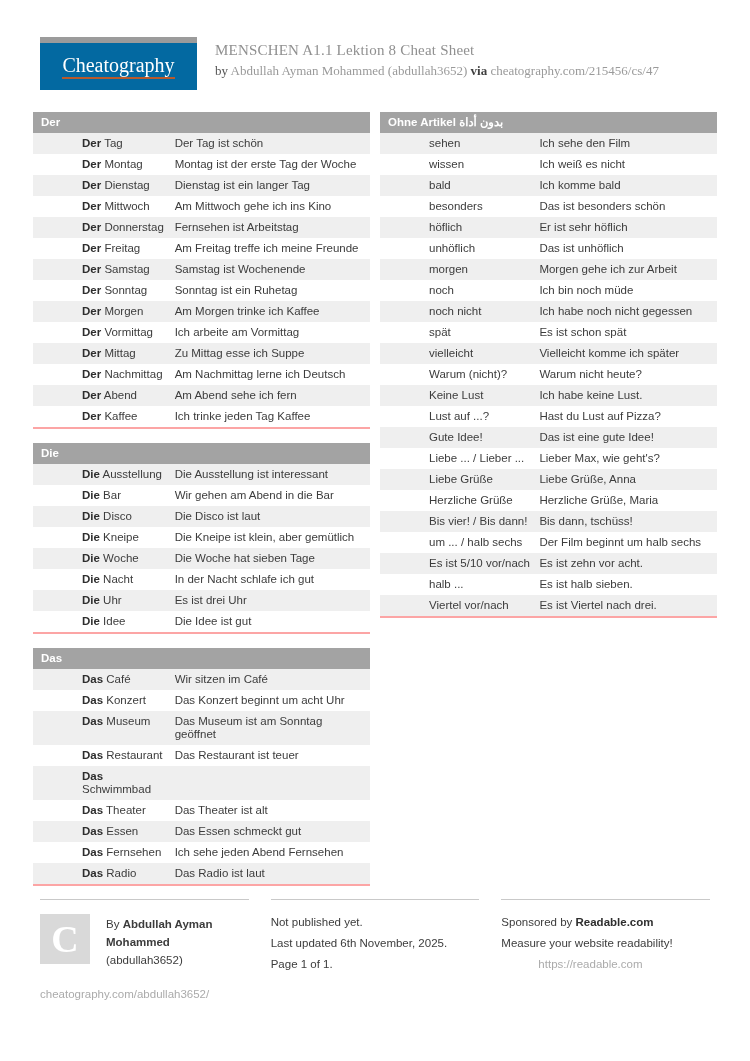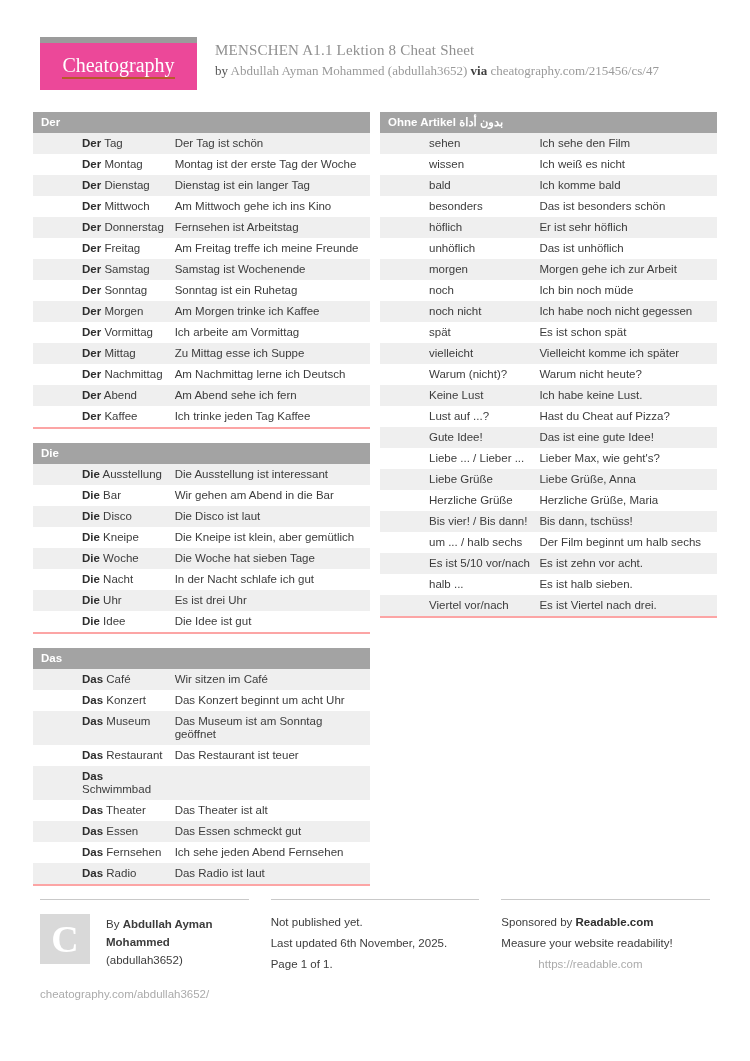--- a/index.html
+++ b/index.html
@@ -5,21 +5,21 @@
   html,body{margin:0;padding:0;}
   body{
     width:750px;height:1061px;background:#ffffff;overflow:hidden;
     font-family:"Liberation Sans",sans-serif;-webkit-font-smoothing:antialiased;
   }
   .sheet{position:relative;width:750px;height:1061px;}
 
   
   .hdr{display:flex;margin:37px 33px 0 40px;}
   .logo-box{
-    width:157px;height:47px;background:#ec4899;border-top:6px solid #9b9b9b;
+    width:157px;height:47px;background:#0369a1;border-top:6px solid #9b9b9b;
     display:flex;align-items:center;justify-content:center;flex:none;cursor:pointer;
   }
   .logo-text{
     color:#ffffff;font-family:"Liberation Serif",serif;font-size:20px;
     border-bottom:2px solid #b85a2c;padding-bottom:1px;line-height:1.1;
   }
   .title-block{margin-left:18px;padding-top:5px;flex:1;min-width:0;white-space:nowrap;overflow:hidden;}
   .sheet-title{
     margin:0;font-family:"Liberation Serif",serif;font-weight:normal;
     font-size:15px;color:#909090;letter-spacing:.2px;
@@ -276,21 +276,21 @@
             <div class="row">
               <div class="cell term">Warum (nicht)?</div>
               <div class="cell def">Warum nicht heute?</div>
             </div>
             <div class="row">
               <div class="cell term">Keine Lust</div>
               <div class="cell def">Ich habe keine Lust.</div>
             </div>
             <div class="row">
               <div class="cell term">Lust auf ...?</div>
-              <div class="cell def">Hast du Cheat auf Pizza?</div>
+              <div class="cell def">Hast du Lust auf Pizza?</div>
             </div>
             <div class="row">
               <div class="cell term">Gute Idee!</div>
               <div class="cell def">Das ist eine gute Idee!</div>
             </div>
             <div class="row">
               <div class="cell term">Liebe ... / Lieber ...</div>
               <div class="cell def">Lieber Max, wie geht's?</div>
             </div>
             <div class="row">

